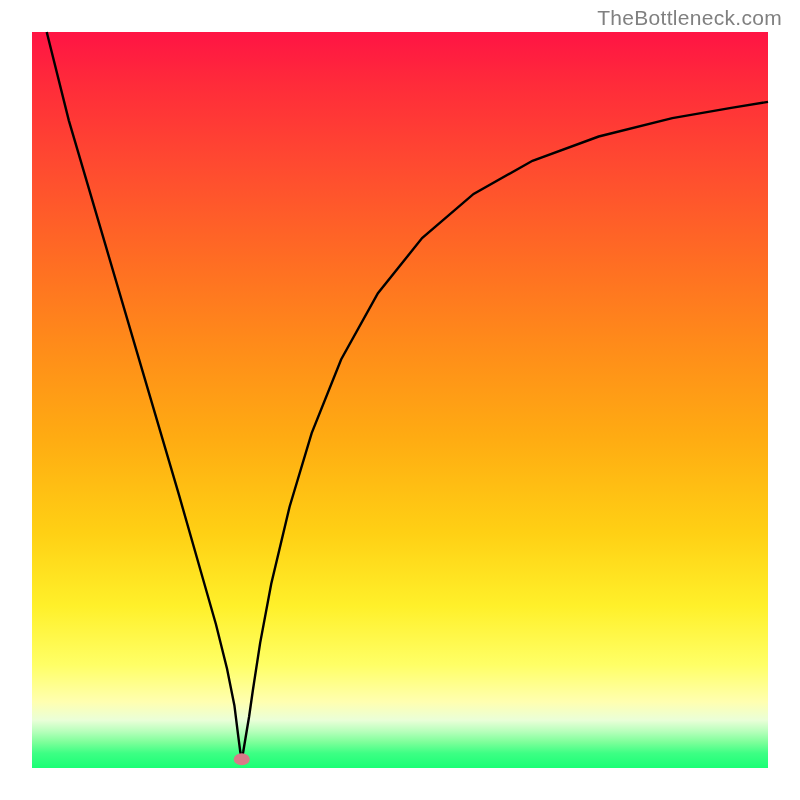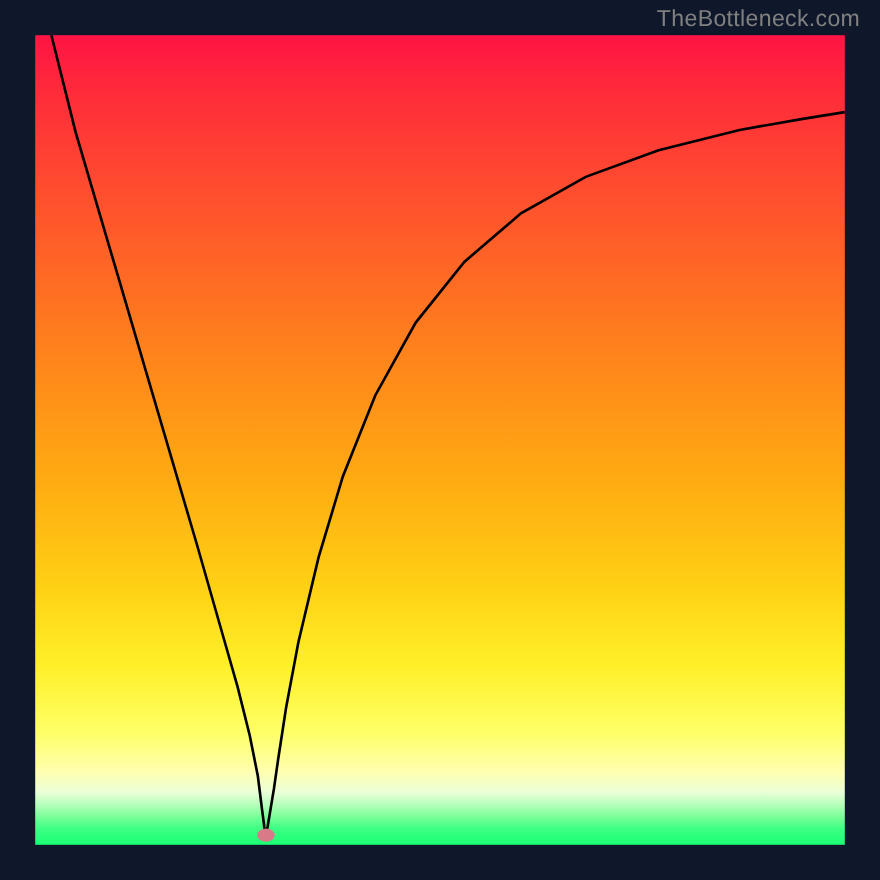--- a/index.html
+++ b/index.html
@@ -8,21 +8,21 @@
     width: 800px;
     height: 800px;
     overflow: hidden;
     background: #000;
     font-family: Arial, Helvetica, sans-serif;
   }
   .frame {
     position: relative;
     width: 800px;
     height: 800px;
-    background: #0f172a;
+    background: #ffffff;
   }
   .plot-area {
     position: absolute;
     left: 32px;
     top: 32px;
     width: 736px;
     height: 736px;
     
     background: linear-gradient(
       to bottom,

